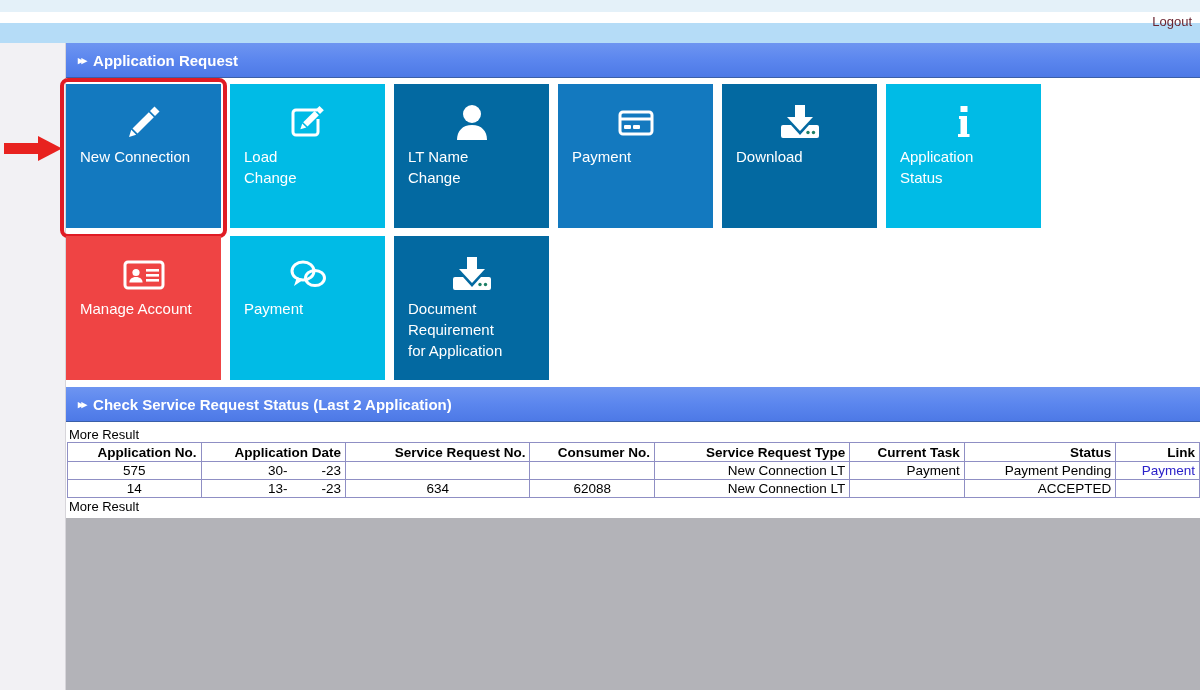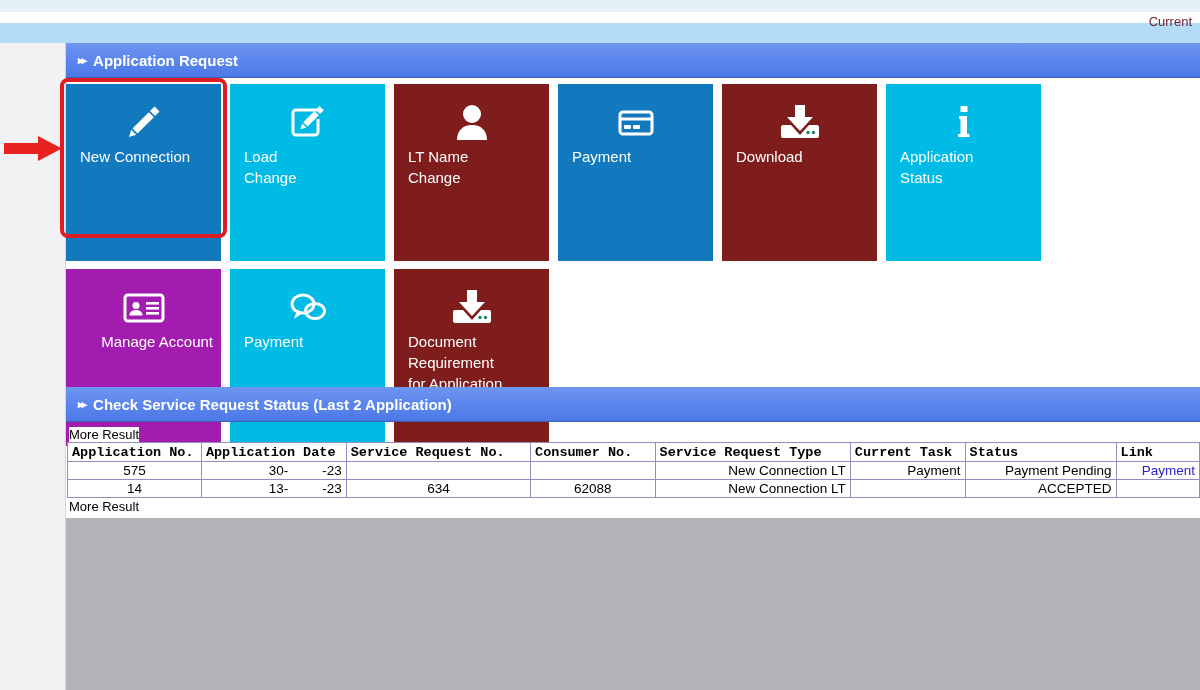--- a/index.html
+++ b/index.html
@@ -81,21 +81,21 @@
   #hdr-status { top: 344px; }
 
   
   .tile-grid {
     position: absolute;
     left: 0; top: 41px;
   }
   .tile-row { display: flex; }
   .tile {
     width: 155px;
-    height: 177px;
+    height: 144px;
     margin-right: 9px;
     margin-bottom: 8px;
     position: relative;
     cursor: pointer;
     box-sizing: border-box;
     overflow: hidden;
   }
   .tile .tile-icon {
     position: absolute;
     left: 0; right: 0;
@@ -110,22 +110,22 @@
     right: 8px;
     top: 62px;
     color: #ffffff;
     font-size: 15px;
     line-height: 21px;
     font-family: "Liberation Sans", sans-serif;
     white-space: pre-line;
   }
   .tile.t-blue   { background: #1379bf; }
   .tile.t-cyan   { background: #00bbe6; padding-left: 24px; }
-  .tile.t-green  { background: #7f1d1d; }
-  .tile.t-red    { background: #a21caf; text-align: right; }
+  .tile.t-green  { background: #0369a1; }
+  .tile.t-red    { background: #ef4444; }
 
   
   .tile-wrap-first {
     position: relative;
   }
   .highlight-box {
     position: absolute;
     left: -6px; top: -6px;
     width: 167px;
     height: 160px;
@@ -172,25 +172,24 @@
   .req-table th, .req-table td {
     border: 1px solid #8f8fc4;
     height: 17px;
     padding: 1px 4px;
     box-sizing: border-box;
     overflow: hidden;
     white-space: nowrap;
   }
   .req-table th {
     font-weight: bold;
-    text-align: left;
+    text-align: right;
     color: #000000;
     background: #ffffff;
     height: 19px;
-    font-family: Liberation Mono, monospace;
   }
   .req-table td { color: #000000; }
   .req-table td.num { text-align: center; }
   .req-table td.left { text-align: right; }
   .req-table a.cell-link {
     color: #2b21c9;
     text-decoration: none;
   }
 
   
@@ -209,21 +208,21 @@
     height: 215px;
     background: #b3b3b8;
   }
 </style>
 </head>
 <body>
 
 <div class="topstrip-a"></div>
 <div class="topstrip-b"></div>
 <div class="topbar"></div>
-<a class="logout" href="#">Current</a>
+<a class="logout" href="#">Logout</a>
 
 <div class="page-left"></div>
 
 <div class="content">
 
   <div class="section-header" id="hdr-app">
     <span class="arrow-glyph">▸▸</span>
     <span>Application Request</span>
   </div>
 

